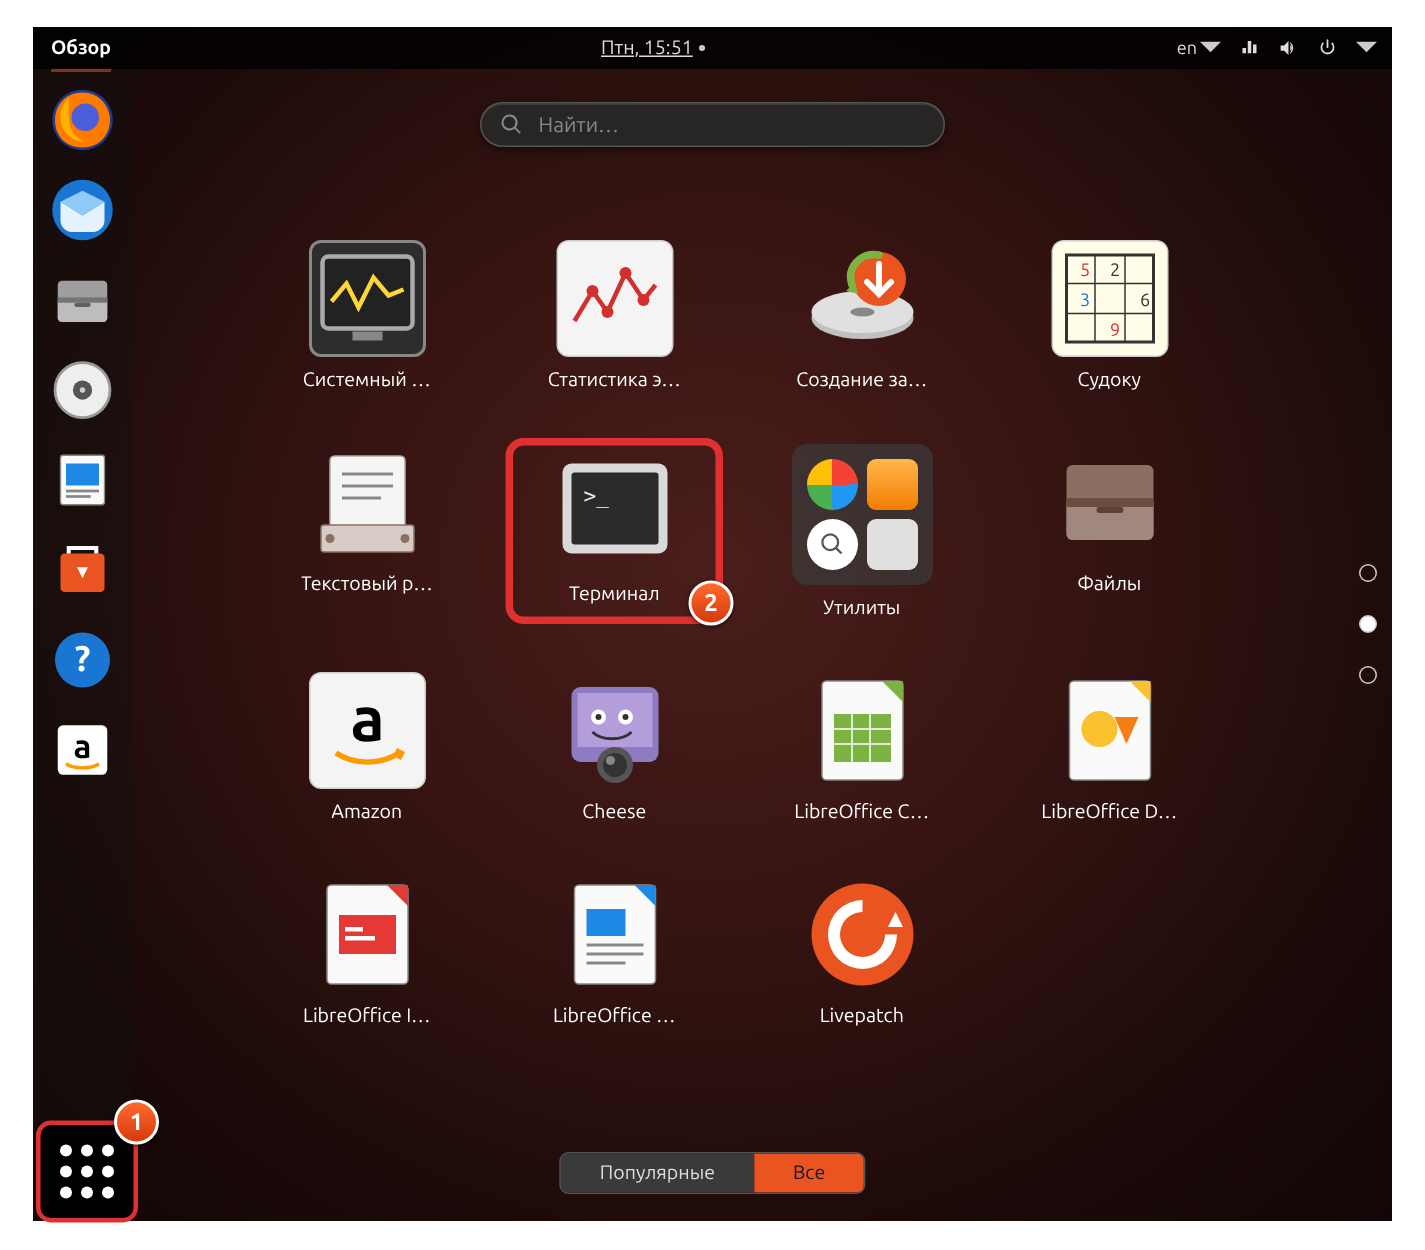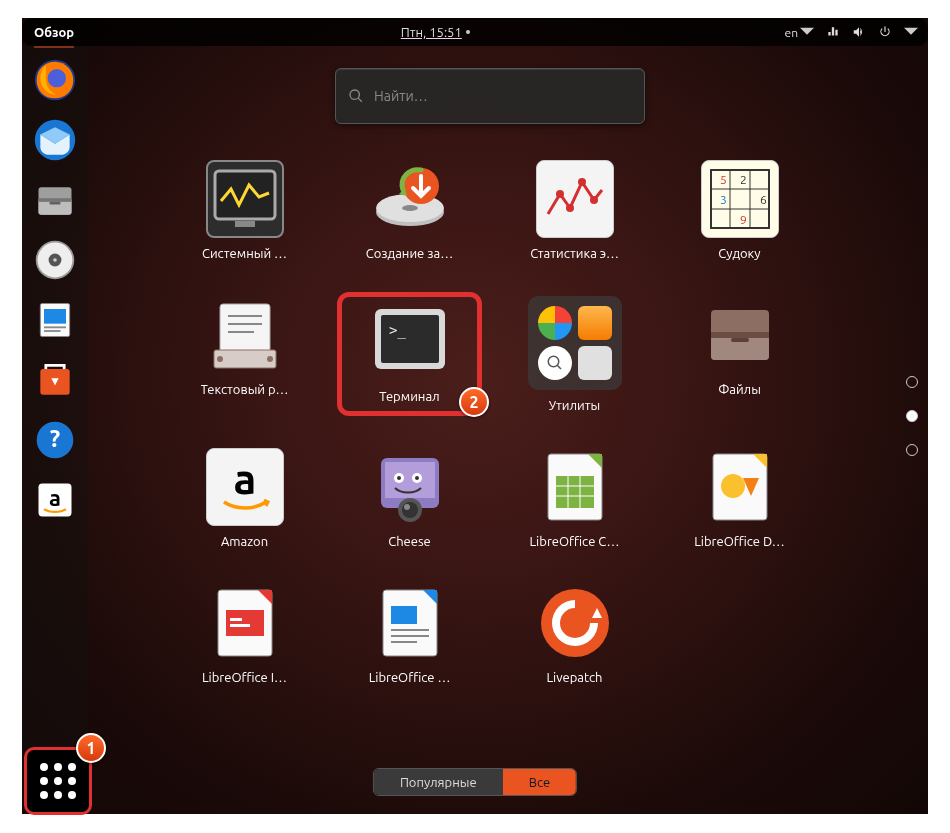--- a/index.html
+++ b/index.html
@@ -12,21 +12,21 @@
   }
   .screen {
     position: absolute; left: 22px; top: 18px; width: 906px; height: 796px;
     background: radial-gradient(ellipse at 50% 45%, #4a1e1b 0%, #3b1614 30%, #2a100e 55%, #1b0a09 75%, #120706 100%);
     overflow: hidden;
   }
   .topbar {
     position: absolute; top: 0; left: 0; right: 0; height: 28px;
     background: rgba(0,0,0,0.8);
     display: flex; align-items: center; justify-content: space-between;
-    padding: 0 10px 0 0; font-size: 13px; color: #ddd; border-radius: 10px;
+    padding: 0 10px 0 0; font-size: 13px; color: #ddd;
   }
   .activities { font-weight: bold; color: #fff; padding: 0 12px; height: 100%; display:flex; align-items:center; position:relative;}
   .activities::after{content:"";position:absolute;left:12px;right:12px;bottom:-2px;height:2px;background:#e95420;}
   .clock { display:flex;align-items:center;gap:4px;text-decoration:underline;}
   .clock-dot{width:4px;height:4px;background:#ccc;border-radius:50%;display:inline-block;}
   .status { display:flex; align-items:flex-start; gap:12px; }
   .status svg{width:14px;height:14px;fill:#ddd;}
   .status .lang{font-size:12px;display:flex;align-items:center;gap:2px;}
 
   .dock {
@@ -34,21 +34,21 @@
     background: rgba(20,15,14,0.5);
     display: flex; flex-direction: column; align-items: center; padding-top: 10px; gap: 12px;
   }
   .dock-item { width: 48px; height: 48px; border-radius: 8px; display:flex;align-items:center;justify-content:center; background:rgba(0,0,0,0.0);}
   .dock-item svg{width:44px;height:44px;}
 
   .show-apps-wrap{position:absolute;left:24px;bottom:18px;width:68px;height:68px;border:3px solid #e03030;border-radius:10px;display:flex;align-items:center;justify-content:center;background:#000;}
   .show-apps{width:36px;height:36px;display:grid;grid-template-columns:repeat(3,8px);grid-template-rows:repeat(3,8px);gap:6px;}
   .show-apps span{width:8px;height:8px;background:#fff;border-radius:50%;}
 
-  .search-wrap{position:absolute;top:50px;left:50%;transform:translateX(-50%);width:310px;height:56px;background:rgba(40,40,40,0.9);border:1px solid #555;border-radius:6px;display:flex;align-items:center;padding:0 12px;gap:10px;box-shadow:0 2px 6px rgba(0,0,0,0.5),inset 0 1px 0 rgba(255,255,255,0.1);margin-left:15px;}
+  .search-wrap{position:absolute;top:50px;left:50%;transform:translateX(-50%);width:310px;height:30px;background:rgba(40,40,40,0.9);border:1px solid #555;border-radius:16px;display:flex;align-items:center;padding:0 12px;gap:10px;box-shadow:0 2px 6px rgba(0,0,0,0.5),inset 0 1px 0 rgba(255,255,255,0.1);}
   .search-wrap svg{width:16px;height:16px;fill:#888;}
   .search-ph{color:#888;font-size:14px;}
 
   .grid { position:absolute; top:138px; left:150px; width:640px; display:grid; grid-template-columns:repeat(4,1fr); gap:28px 20px; }
   .app { display:flex; flex-direction:column; align-items:center; gap:8px; position:relative; padding:4px;}
   .app .icon-box{width:78px;height:78px;display:flex;align-items:center;justify-content:center;}
   .app-label{font-size:13px;color:#fff;text-align:center;white-space:nowrap;overflow:hidden;text-overflow:ellipsis;max-width:130px;}
   .folder{background:rgba(60,60,60,0.7);border-radius:10px;width:94px;height:94px;display:grid;grid-template-columns:1fr 1fr;grid-template-rows:1fr 1fr;gap:6px;padding:10px;}
   .folder .mini{width:100%;height:100%;border-radius:4px;}
 
@@ -175,48 +175,48 @@
 
     <div class="app">
       <div class="icon-box ic-dark">
         <svg width="68" height="68" viewBox="0 0 68 68">
             <rect x="4" y="6" width="60" height="48" rx="4" fill="#222" stroke="#aaa" stroke-width="3"></rect>
             <polyline points="10,36 20,24 28,40 38,20 48,32 58,28" fill="none" stroke="#fdd835" stroke-width="3"></polyline>
             <rect x="24" y="56" width="20" height="6" fill="#888"></rect>
           </svg>
       </div>
       <div class="app-label">Системный …</div>
+    </div>
+
+    <div class="app">
+      <div class="icon-box ic-white">
+        <svg width="70" height="70" viewBox="0 0 70 70">
+            <polyline points="8,50 20,30 30,44 42,18 54,36 62,26" fill="none" stroke="#d32f2f" stroke-width="3"></polyline>
+            <circle cx="20" cy="30" r="4" fill="#d32f2f"></circle>
+            <circle cx="30" cy="44" r="4" fill="#d32f2f"></circle>
+            <circle cx="42" cy="18" r="4" fill="#d32f2f"></circle>
+            <circle cx="54" cy="36" r="4" fill="#d32f2f"></circle>
+          </svg>
+      </div>
+      <div class="app-label">Статистика э…</div>
     </div>
 
     <div class="app">
       <div class="icon-box">
         <svg width="78" height="78" viewBox="0 0 78 78">
             <ellipse cx="39" cy="52" rx="34" ry="14" fill="#c0c0c0"></ellipse>
             <ellipse cx="39" cy="48" rx="34" ry="14" fill="#e0e0e0"></ellipse>
             <ellipse cx="39" cy="48" rx="8" ry="3" fill="#888"></ellipse>
             <circle cx="50" cy="26" r="18" fill="#e95420"></circle>
             <path d="M50 16v20M42 28l8 8 8-8" stroke="#fff" stroke-width="4" fill="none" stroke-linecap="round"></path>
             <path d="M32 30c-4-12 6-22 18-20" stroke="#7cb342" stroke-width="5" fill="none" stroke-linecap="round"></path>
             <polygon points="28,34 34,28 36,36" fill="#7cb342"></polygon>
           </svg>
       </div>
       <div class="app-label">Создание за…</div>
-    </div>
-
-    <div class="app">
-      <div class="icon-box ic-white">
-        <svg width="70" height="70" viewBox="0 0 70 70">
-            <polyline points="8,50 20,30 30,44 42,18 54,36 62,26" fill="none" stroke="#d32f2f" stroke-width="3"></polyline>
-            <circle cx="20" cy="30" r="4" fill="#d32f2f"></circle>
-            <circle cx="30" cy="44" r="4" fill="#d32f2f"></circle>
-            <circle cx="42" cy="18" r="4" fill="#d32f2f"></circle>
-            <circle cx="54" cy="36" r="4" fill="#d32f2f"></circle>
-          </svg>
-      </div>
-      <div class="app-label">Статистика э…</div>
     </div>
 
     <div class="app">
       <div class="icon-box ic-white" style="background:#fffde7;">
         <svg width="70" height="70" viewBox="0 0 70 70">
             <rect x="6" y="6" width="58" height="58" fill="none" stroke="#333" stroke-width="2"></rect>
             <line x1="25" y1="6" x2="25" y2="64" stroke="#333"></line>
             <line x1="45" y1="6" x2="45" y2="64" stroke="#333"></line>
             <line x1="6" y1="25" x2="64" y2="25" stroke="#333"></line>
             <line x1="6" y1="45" x2="64" y2="45" stroke="#333"></line>

